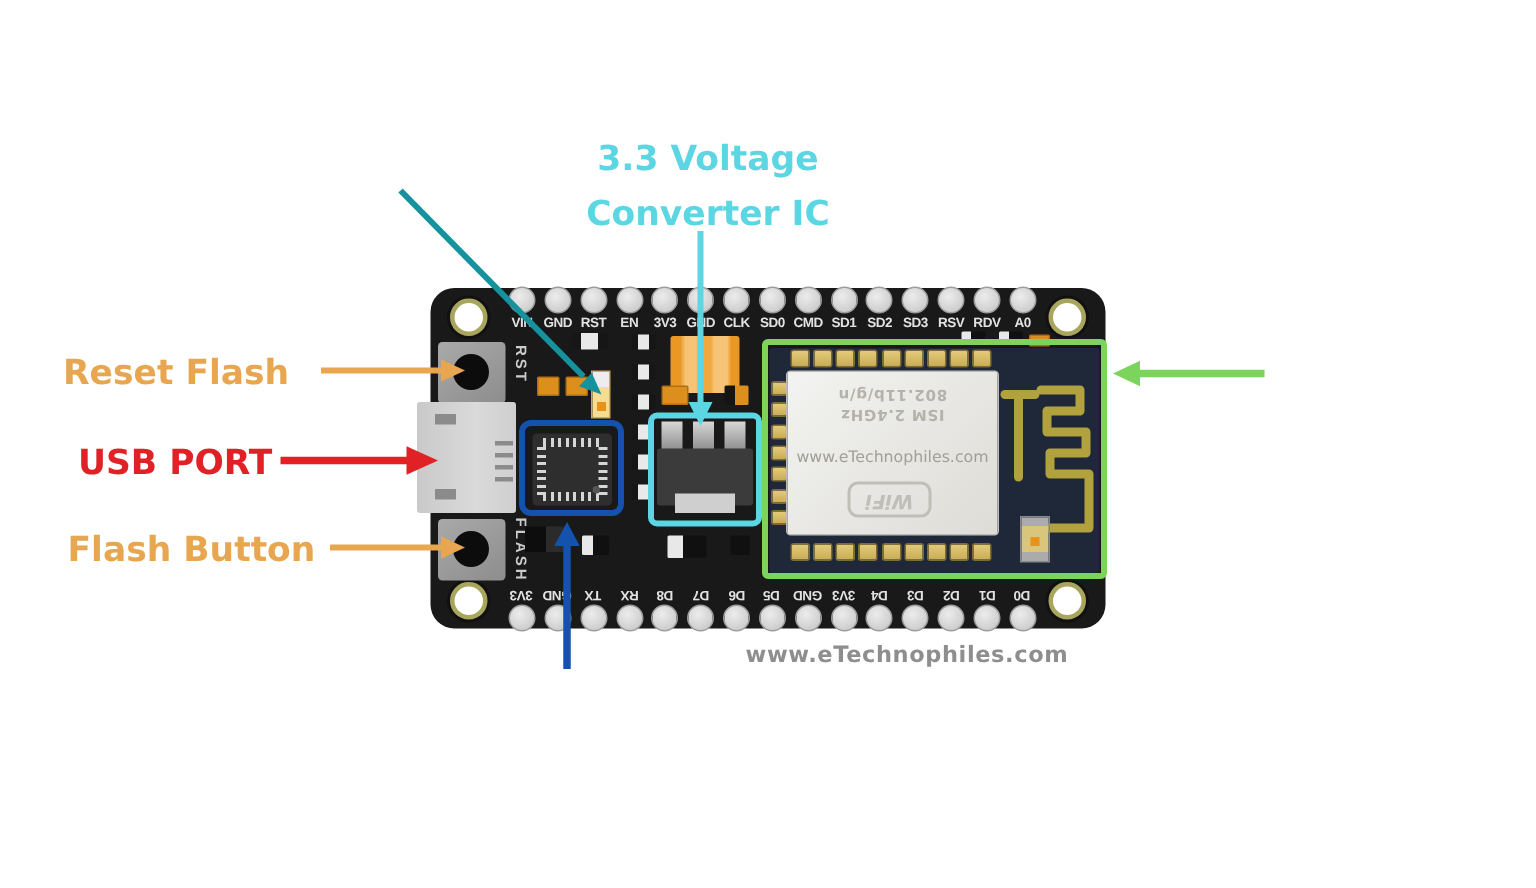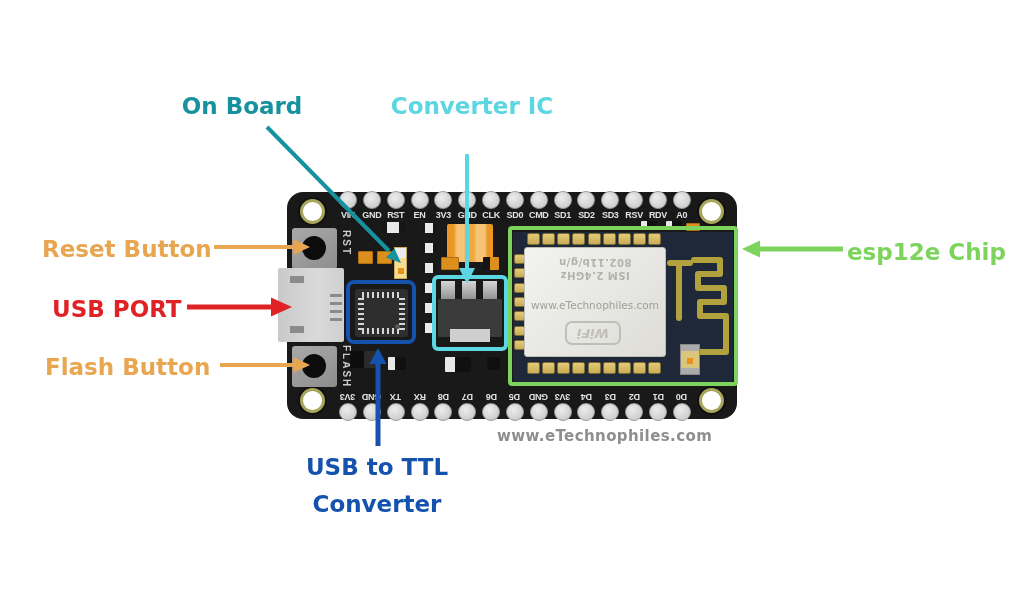--- a/index.html
+++ b/index.html
@@ -367,28 +367,23 @@
       <line class="a-green" x1="843" y1="249" x2="760" y2="249" stroke-width="5"></line>
       <polygon class="h-green" points="742,249 760,240.5 760,257.5"></polygon>
     </g>
     <g>
       <line class="a-blue" x1="378" y1="446" x2="378" y2="363" stroke-width="5"></line>
       <polygon class="h-blue" points="378,348 369.5,364 386.5,364"></polygon>
     </g>
   </svg>
 
   <div class="lbl teal" style="left:152px;top:88px;width:180px;">
-    <div>On Board</div>
   </div>
   <div class="lbl cyan" style="left:382px;top:88px;width:180px;">
+    <div>3.3 Voltage</div>
     <div>Converter IC</div>
   </div>
-  <div class="lbl orange" style="left:42px;top:231px;">Reset Button</div>
+  <div class="lbl orange" style="left:42px;top:231px;">Reset Flash</div>
   <div class="lbl orange" style="left:45px;top:349px;">Flash Button</div>
   <div class="lbl red" style="left:52px;top:291px;">USB PORT</div>
-  <div class="lbl green" style="left:847px;top:234px;">esp12e Chip</div>
-  <div class="lbl blue" style="left:299px;top:449px;width:156px;">
-    <div>USB to TTL</div>
-    <div>Converter</div>
-  </div>
   <div class="watermark" style="left:497px;top:427px;width:200px;">www.eTechnophiles.com</div>
 
 </div>
 
 </body></html>

